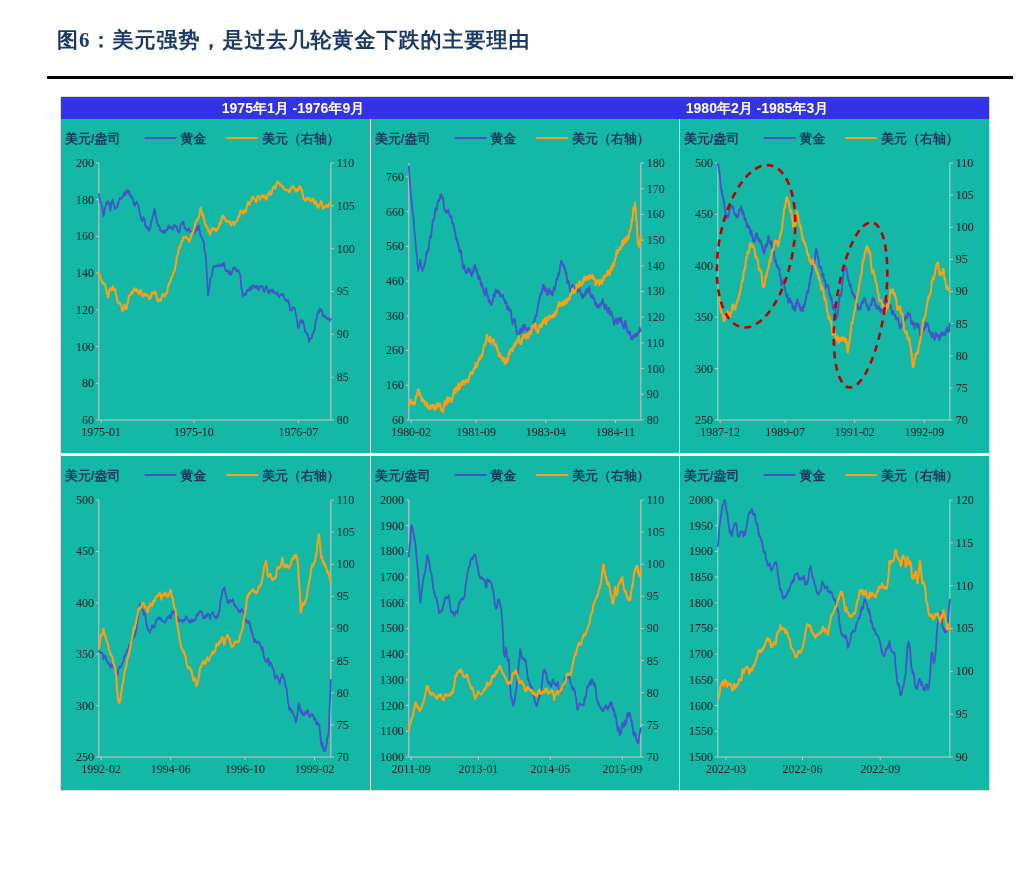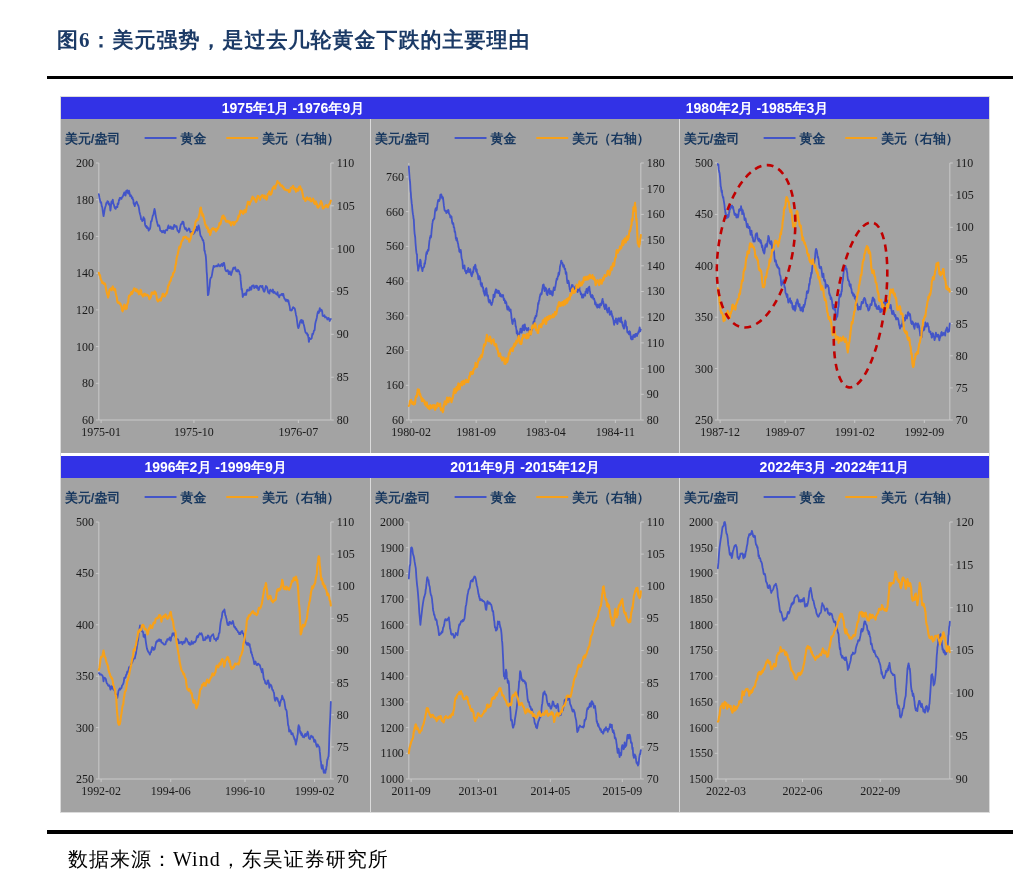--- a/index.html
+++ b/index.html
@@ -1,22 +1,22 @@
 <!DOCTYPE html>
 <html style="--bar: #3232E6; --border: #DBDBDB; --title: #1B3A66;"><head>
 <meta charset="utf-8">
 <style>
   html,body{margin:0;padding:0;background:#fff;}
-  .page{position:relative;width:1024px;height:892px;background:#ffffff;overflow:hidden;
+  .page{position:relative;width:1024px;height:800px;background:#ffffff;overflow:hidden;
         font-family:"Liberation Sans",sans-serif;}
   .fig-title{position:absolute;left:57px;top:26px;font:700 21px "Liberation Serif",serif;
         color:var(--title,#1B3A66);letter-spacing:1px;}
   .rule-top{position:absolute;left:47px;top:76px;width:966px;height:3px;background:#000;}
   .fig{position:absolute;left:60px;top:96px;width:928px;border:1px solid var(--border,#DBDBDB);
-        background:#a3a3a3;}
+        background:#14b8a6;}
   .bar{height:22px;background:var(--bar,#3232E6);display:flex;align-items:center;}
   .bar span{flex:1;text-align:center;color:#fff;font:700 14px/22px "Liberation Sans",sans-serif;}
   .cells{display:flex;}
   .cell{flex:1;min-width:0;border-right:1px solid var(--border,#DBDBDB);}
   .cell:last-child{border-right:none;}
   .cell svg{display:block;width:100%;height:334px;}
   .rowgap{height:3px;background:#fff;}
   .rule-bottom{position:absolute;left:47px;top:830px;width:966px;height:4px;background:#000;}
   .source{position:absolute;left:68px;top:846px;font:400 20px "Liberation Serif",serif;color:#000;
         letter-spacing:1px;}
@@ -195,25 +195,20 @@
             <line x1="166" y1="19" x2="198" y2="19" stroke="#F7A11A" stroke-width="2.2"></line>
             <text class="cnlbl" x="202" y="24">美元（右轴）</text>
             <path d="M38.0 45.0L38.3 46.7L38.6 45.6L38.9 50.4L39.2 52.0L39.5 53.5L39.7 53.8L40.0 56.7L40.3 59.4L40.6 63.6L40.9 67.6L41.2 68.2L41.5 71.1L41.8 73.0L42.1 71.5L42.4 74.9L42.7 76.9L43.0 77.4L43.2 79.0L43.5 78.2L43.8 80.8L44.1 82.5L44.4 84.3L44.7 86.4L45.0 90.3L45.3 90.8L45.6 94.2L45.9 93.8L46.2 96.8L46.4 97.0L46.7 99.3L47.0 99.1L47.3 97.5L47.6 97.2L47.9 96.0L48.2 98.4L48.5 97.6L48.8 97.5L49.1 95.5L49.4 92.8L49.6 93.3L49.9 90.5L50.2 88.0L50.5 90.0L50.8 88.8L51.1 87.6L51.4 86.9L51.7 87.9L52.0 87.2L52.3 86.6L52.6 88.8L52.9 88.7L53.1 88.4L53.4 88.0L53.7 90.8L54.0 91.0L54.3 93.3L54.6 94.8L54.9 95.9L55.2 94.9L55.5 96.0L55.8 94.7L56.1 95.6L56.3 95.7L56.6 98.5L56.9 98.0L57.2 97.5L57.5 95.6L57.8 96.2L58.1 98.5L58.4 97.7L58.7 96.0L59.0 93.3L59.3 90.6L59.6 90.3L59.8 92.0L60.1 91.4L60.4 89.9L60.7 91.2L61.0 90.8L61.3 87.2L61.6 89.2L61.9 89.8L62.2 90.7L62.5 95.1L62.8 93.9L63.0 91.2L63.3 92.5L63.6 93.3L63.9 94.0L64.2 95.5L64.5 97.8L64.8 101.0L65.1 99.3L65.4 100.3L65.7 99.3L66.0 100.5L66.3 102.3L66.5 103.1L66.8 105.1L67.1 107.4L67.4 108.3L67.7 105.8L68.0 105.0L68.3 107.7L68.6 107.1L68.9 109.1L69.2 108.1L69.5 109.0L69.7 107.8L70.0 108.6L70.3 112.2L70.6 113.9L70.9 115.8L71.2 115.4L71.5 115.0L71.8 111.7L72.1 114.7L72.4 115.9L72.7 118.6L72.9 118.0L73.2 118.8L73.5 121.7L73.8 122.5L74.1 122.3L74.4 122.4L74.7 122.4L75.0 122.5L75.3 121.1L75.6 120.0L75.9 115.8L76.2 115.8L76.4 114.7L76.7 116.1L77.0 115.6L77.3 114.2L77.6 116.0L77.9 119.2L78.2 120.4L78.5 119.5L78.8 121.8L79.1 120.9L79.4 119.6L79.6 121.8L79.9 121.1L80.2 120.7L80.5 123.0L80.8 123.7L81.1 121.4L81.4 123.7L81.7 123.8L82.0 126.3L82.3 128.3L82.6 126.3L82.9 127.5L83.1 130.0L83.4 131.8L83.7 131.0L84.0 133.6L84.3 132.5L84.6 134.5L84.9 133.5L85.2 130.5L85.5 128.5L85.8 125.9L86.1 127.2L86.3 126.8L86.6 124.8L86.9 126.2L87.2 127.9L87.5 126.3L87.8 122.9L88.1 121.6L88.4 120.6L88.7 116.8L89.0 118.2L89.3 118.0L89.6 120.8L89.8 122.4L90.1 124.2L90.4 123.9L90.7 124.7L91.0 125.3L91.3 123.0L91.6 122.1L91.9 123.1L92.2 125.4L92.5 130.0L92.8 131.1L93.0 130.3L93.3 129.5L93.6 130.0L93.9 131.4L94.2 131.3L94.5 133.2L94.8 137.2L95.1 140.5L95.4 142.7L95.7 141.2L96.0 141.1L96.3 141.7L96.5 142.8L96.8 145.8L97.1 146.7L97.4 145.3L97.7 147.3L98.0 148.6L98.3 147.3L98.6 148.9L98.9 148.4L99.2 148.9L99.5 150.1L99.7 149.3L100.0 154.3L100.3 155.9L100.6 156.4L100.9 157.1L101.2 159.4L101.5 163.9L101.8 166.5L102.1 165.5L102.4 163.5L102.7 165.0L102.9 163.0L103.2 164.3L103.5 163.5L103.8 161.1L104.1 163.5L104.4 163.8L104.7 166.0L105.0 168.4L105.3 168.0L105.6 169.4L105.9 173.6L106.2 174.4L106.4 174.3L106.7 175.8L107.0 176.4L107.3 178.1L107.6 175.2L107.9 175.6L108.2 179.5L108.5 181.7L108.8 183.6L109.1 182.5L109.4 182.0L109.6 181.6L109.9 181.7L110.2 179.7L110.5 179.3L110.8 182.4L111.1 183.8L111.4 182.1L111.7 181.9L112.0 183.6L112.3 183.4L112.6 184.8L112.9 188.4L113.1 189.1L113.4 188.3L113.7 190.4L114.0 190.5L114.3 188.2L114.6 186.8L114.9 187.9L115.2 188.2L115.5 191.8L115.8 189.5L116.1 190.2L116.3 187.8L116.6 183.5L116.9 184.6L117.2 182.8L117.5 182.5L117.8 180.3L118.1 181.7L118.4 182.0L118.7 185.3L119.0 186.6L119.3 187.4L119.5 185.9L119.8 185.1L120.1 185.1L120.4 188.9L120.7 189.2L121.0 191.4L121.3 191.5L121.6 189.0L121.9 190.0L122.2 188.9L122.5 188.3L122.8 190.4L123.0 192.1L123.3 192.5L123.6 191.9L123.9 187.8L124.2 185.9L124.5 188.2L124.8 187.3L125.1 186.1L125.4 185.5L125.7 183.3L126.0 181.8L126.2 180.0L126.5 179.7L126.8 179.4L127.1 175.7L127.4 172.5L127.7 172.3L128.0 173.6L128.3 174.1L128.6 173.2L128.9 172.5L129.2 169.9L129.5 166.8L129.7 164.8L130.0 166.0L130.3 163.7L130.6 160.5L130.9 158.6L131.2 159.1L131.5 156.8L131.8 153.6L132.1 154.7L132.4 153.7L132.7 149.8L132.9 147.7L133.2 146.2L133.5 144.7L133.8 144.0L134.1 144.6L134.4 144.5L134.7 144.1L135.0 142.4L135.3 140.2L135.6 139.0L135.9 134.5L136.2 132.0L136.4 130.8L136.7 129.8L137.0 131.9L137.3 131.2L137.6 133.2L137.9 135.2L138.2 138.6L138.5 137.5L138.8 138.7L139.1 140.0L139.4 142.9L139.6 145.6L139.9 146.1L140.2 148.7L140.5 148.9L140.8 149.4L141.1 149.3L141.4 148.7L141.7 147.9L142.0 149.4L142.3 151.9L142.6 154.7L142.9 157.1L143.1 158.0L143.4 156.0L143.7 155.6L144.0 154.7L144.3 157.7L144.6 161.3L144.9 160.7L145.2 162.2L145.5 160.9L145.8 162.5L146.1 164.1L146.3 168.9L146.6 165.5L146.9 165.5L147.2 166.1L147.5 167.4L147.8 166.0L148.1 167.3L148.4 166.6L148.7 166.7L149.0 167.7L149.3 168.5L149.5 170.5L149.8 174.6L150.1 174.2L150.4 176.4L150.7 176.0L151.0 176.8L151.3 180.1L151.6 180.0L151.9 178.5L152.2 179.7L152.5 181.2L152.8 183.1L153.0 185.5L153.3 187.6L153.6 189.5L153.9 188.0L154.2 186.8L154.5 185.9L154.8 189.9L155.1 190.9L155.4 189.6L155.7 190.0L156.0 190.3L156.2 193.2L156.5 198.3L156.8 200.3L157.1 197.6L157.4 198.4L157.7 196.4L158.0 197.4L158.3 194.8L158.6 191.9L158.9 188.3L159.2 187.9L159.5 184.7L159.7 179.9L160.0 178.6L160.3 177.1L160.6 175.5L160.9 177.4L161.2 177.5L161.5 175.6L161.8 175.8L162.1 172.4L162.4 172.6L162.7 169.4L162.9 164.9L163.2 163.1L163.5 161.9L163.8 159.1L164.1 155.1L164.4 153.2L164.7 150.6L165.0 148.7L165.3 149.9L165.6 149.7L165.9 149.8L166.2 146.8L166.4 147.8L166.7 149.9L167.0 151.1L167.3 149.7L167.6 152.7L167.9 153.2L168.2 156.9L168.5 159.1L168.8 161.3L169.1 160.7L169.4 161.5L169.6 162.5L169.9 162.7L170.2 166.1L170.5 166.3L170.8 167.4L171.1 165.3L171.4 165.4L171.7 169.0L172.0 169.5L172.3 170.8L172.6 173.9L172.8 173.5L173.1 174.6L173.4 173.7L173.7 175.7L174.0 176.9L174.3 175.3L174.6 175.2L174.9 175.7L175.2 176.8L175.5 179.7L175.8 179.4L176.1 177.6L176.3 180.2L176.6 179.7L176.9 182.4L177.2 184.4L177.5 186.1L177.8 184.8L178.1 186.3L178.4 186.8L178.7 190.5L179.0 190.7L179.3 190.1L179.5 190.4L179.8 189.4L180.1 187.9L180.4 187.8L180.7 190.2L181.0 189.0L181.3 190.4L181.6 188.3L181.9 186.4L182.2 184.6L182.5 182.8L182.8 184.4L183.0 183.6L183.3 183.7L183.6 184.2L183.9 183.7L184.2 180.6L184.5 180.3L184.8 179.7L185.1 178.9L185.4 180.7L185.7 179.4L186.0 180.6L186.2 180.8L186.5 184.2L186.8 184.0L187.1 184.8L187.4 187.3L187.7 187.1L188.0 187.7L188.3 185.8L188.6 188.7L188.9 190.5L189.2 191.6L189.5 190.0L189.7 191.1L190.0 190.2L190.3 189.7L190.6 188.3L190.9 186.9L191.2 185.1L191.5 186.3L191.8 185.9L192.1 185.6L192.4 186.0L192.7 183.3L192.9 181.3L193.2 180.9L193.5 178.7L193.8 178.5L194.1 179.7L194.4 181.9L194.7 181.0L195.0 180.2L195.3 180.9L195.6 183.4L195.9 185.6L196.1 187.0L196.4 184.8L196.7 186.8L197.0 186.1L197.3 188.7L197.6 189.9L197.9 188.2L198.2 189.2L198.5 189.2L198.8 190.0L199.1 190.2L199.4 187.6L199.6 186.8L199.9 188.4L200.2 190.2L200.5 188.8L200.8 189.4L201.1 193.1L201.4 192.4L201.7 191.1L202.0 190.5L202.3 192.5L202.6 192.5L202.8 191.2L203.1 188.9L203.4 190.0L203.7 188.6L204.0 187.5L204.3 186.4L204.6 183.7L204.9 183.2L205.2 186.1L205.5 187.6L205.8 185.9L206.1 185.6L206.3 183.6L206.6 182.4L206.9 184.1L207.2 184.3L207.5 182.3L207.8 182.4L208.1 182.8L208.4 182.3L208.7 181.3L209.0 182.4L209.3 182.7L209.5 185.5L209.8 186.3L210.1 188.4L210.4 187.9L210.7 187.0L211.0 189.1L211.3 188.0L211.6 185.8L211.9 187.6L212.2 190.1L212.5 191.9L212.8 193.1L213.0 194.9L213.3 195.1L213.6 192.7L213.9 193.1L214.2 191.8L214.5 194.1L214.8 193.8L215.1 196.1L215.4 195.7L215.7 197.3L216.0 197.6L216.2 195.9L216.5 196.9L216.8 199.4L217.1 200.5L217.4 200.3L217.7 199.2L218.0 199.9L218.3 199.0L218.6 200.1L218.9 199.4L219.2 200.4L219.4 201.3L219.7 203.3L220.0 206.1L220.3 205.4L220.6 208.1L220.9 209.5L221.2 207.4L221.5 206.8L221.8 206.5L222.1 206.4L222.4 207.3L222.7 207.6L222.9 206.0L223.2 204.4L223.5 203.2L223.8 199.8L224.1 199.3L224.4 200.3L224.7 201.0L225.0 199.0L225.3 200.5L225.6 201.8L225.9 200.7L226.1 201.1L226.4 199.2L226.7 196.1L227.0 198.3L227.3 197.5L227.6 197.2L227.9 199.5L228.2 197.8L228.5 197.4L228.8 193.9L229.1 193.1L229.4 194.2L229.6 194.9L229.9 194.3L230.2 195.5L230.5 196.6L230.8 194.9L231.1 195.7L231.4 198.2L231.7 201.3L232.0 202.2L232.3 204.3L232.6 204.0L232.8 205.1L233.1 203.8L233.4 202.4L233.7 203.3L234.0 203.6L234.3 204.2L234.6 206.3L234.9 208.1L235.2 207.5L235.5 209.8L235.8 207.7L236.0 206.4L236.3 204.7L236.6 204.1L236.9 204.3L237.2 205.3L237.5 204.9L237.8 205.5L238.1 206.0L238.4 208.5L238.7 206.0L239.0 204.3L239.3 206.7L239.5 205.4L239.8 207.9L240.1 206.9L240.4 210.4L240.7 211.6L241.0 214.2L241.3 216.6L241.6 215.4L241.9 217.8L242.2 217.4L242.5 218.4L242.7 217.9L243.0 214.6L243.3 212.5L243.6 210.0L243.9 207.6L244.2 208.5L244.5 210.0L244.8 211.3L245.1 209.2L245.4 210.5L245.7 207.9L246.0 207.1L246.2 206.9L246.5 203.5L246.8 206.8L247.1 207.7L247.4 206.6L247.7 206.4L248.0 206.1L248.3 204.9L248.6 204.1L248.9 205.1L249.2 207.5L249.4 207.8L249.7 207.6L250.0 210.5L250.3 213.0L250.6 212.9L250.9 212.5L251.2 212.6L251.5 212.4L251.8 215.1L252.1 214.6L252.4 214.6L252.7 218.1L252.9 218.7L253.2 218.1L253.5 216.6L253.8 214.1L254.1 214.7L254.4 215.0L254.7 216.7L255.0 217.4L255.3 219.2L255.6 221.1L255.9 220.2L256.1 219.0L256.4 218.9L256.7 216.7L257.0 213.6L257.3 216.9L257.6 217.0L257.9 217.4L258.2 215.7L258.5 216.3L258.8 216.4L259.1 217.8L259.4 215.7L259.6 215.6L259.9 217.3L260.2 220.3L260.5 221.4L260.8 219.3L261.1 219.1L261.4 216.8L261.7 217.7L262.0 217.0L262.3 213.8L262.6 213.6L262.8 213.0L263.1 213.6L263.4 216.2L263.7 216.4L264.0 214.6L264.3 215.0L264.6 215.6L264.9 213.9L265.2 214.0L265.5 214.9L265.8 214.5L266.0 214.0L266.3 216.7L266.6 212.6L266.9 211.4L267.2 211.1L267.5 209.9L267.8 209.8L268.1 208.4L268.4 209.5L268.7 212.6L269.0 213.0L269.3 210.6L269.5 211.9L269.8 211.8L270.1 212.5L270.4 211.0L270.7 206.7L271.0 204.4" fill="none" stroke="#4355C8" stroke-width="1.8" stroke-linejoin="round" stroke-linecap="round"></path>
             <path d="M38.0 169.3L38.3 170.6L38.6 174.9L38.9 176.1L39.2 176.5L39.5 180.4L39.7 182.3L40.0 185.1L40.3 185.3L40.6 187.8L40.9 192.0L41.2 192.1L41.5 194.0L41.8 193.2L42.1 193.7L42.4 194.1L42.7 195.0L43.0 196.6L43.2 196.1L43.5 200.3L43.8 202.2L44.1 200.0L44.4 200.7L44.7 200.4L45.0 201.4L45.3 198.0L45.6 196.2L45.9 196.6L46.2 194.1L46.4 194.7L46.7 194.4L47.0 195.0L47.3 195.0L47.6 194.9L47.9 191.8L48.2 194.1L48.5 193.0L48.8 194.5L49.1 196.2L49.4 195.5L49.6 198.2L49.9 196.6L50.2 198.5L50.5 195.7L50.8 194.4L51.1 194.3L51.4 192.7L51.7 192.4L52.0 191.8L52.3 188.2L52.6 185.9L52.9 186.9L53.1 185.5L53.4 186.4L53.7 189.7L54.0 187.9L54.3 188.6L54.6 187.2L54.9 187.2L55.2 190.2L55.5 190.7L55.8 189.8L56.1 185.8L56.3 185.8L56.6 185.3L56.9 183.8L57.2 183.8L57.5 183.3L57.8 180.4L58.1 180.6L58.4 180.3L58.7 180.4L59.0 178.9L59.3 176.0L59.6 174.5L59.8 175.3L60.1 175.4L60.4 174.0L60.7 170.7L61.0 169.9L61.3 169.3L61.6 165.6L61.9 164.3L62.2 161.6L62.5 162.3L62.8 161.5L63.0 162.0L63.3 160.5L63.6 156.4L63.9 152.6L64.2 152.3L64.5 150.6L64.8 151.0L65.1 148.8L65.4 149.9L65.7 147.1L66.0 143.6L66.3 141.0L66.5 138.4L66.8 139.4L67.1 138.2L67.4 137.0L67.7 133.2L68.0 132.4L68.3 133.9L68.6 133.6L68.9 133.3L69.2 134.3L69.5 132.5L69.7 128.3L70.0 127.0L70.3 124.4L70.6 124.3L70.9 127.2L71.2 127.4L71.5 127.7L71.8 124.9L72.1 127.0L72.4 125.5L72.7 126.5L72.9 127.5L73.2 128.1L73.5 127.5L73.8 127.8L74.1 127.9L74.4 129.2L74.7 130.8L75.0 130.9L75.3 133.9L75.6 137.8L75.9 138.2L76.2 137.1L76.4 137.0L76.7 139.0L77.0 138.2L77.3 138.7L77.6 140.4L77.9 141.4L78.2 140.9L78.5 144.1L78.8 146.2L79.1 149.2L79.4 150.7L79.6 149.6L79.9 150.0L80.2 150.0L80.5 151.8L80.8 151.1L81.1 152.3L81.4 151.8L81.7 153.7L82.0 155.6L82.3 159.6L82.6 163.7L82.9 165.1L83.1 167.9L83.4 167.8L83.7 167.8L84.0 167.9L84.3 168.2L84.6 166.1L84.9 166.7L85.2 164.9L85.5 160.3L85.8 157.7L86.1 158.1L86.3 158.2L86.6 158.3L86.9 156.4L87.2 153.5L87.5 154.0L87.8 150.6L88.1 150.2L88.4 149.9L88.7 149.6L89.0 147.4L89.3 146.8L89.6 144.6L89.8 141.7L90.1 140.4L90.4 141.0L90.7 142.7L91.0 141.4L91.3 137.8L91.6 137.2L91.9 135.7L92.2 132.2L92.5 130.8L92.8 132.2L93.0 131.9L93.3 131.6L93.6 130.0L93.9 130.7L94.2 127.7L94.5 126.0L94.8 125.0L95.1 124.6L95.4 121.7L95.7 121.8L96.0 121.5L96.3 124.3L96.5 122.9L96.8 122.2L97.1 122.0L97.4 123.7L97.7 122.9L98.0 124.2L98.3 125.3L98.6 127.5L98.9 125.5L99.2 123.7L99.5 124.0L99.7 121.3L100.0 119.6L100.3 119.4L100.6 116.6L100.9 114.7L101.2 113.7L101.5 115.2L101.8 111.6L102.1 110.5L102.4 110.1L102.7 108.2L102.9 104.9L103.2 101.8L103.5 101.2L103.8 98.0L104.1 95.9L104.4 90.6L104.7 89.4L105.0 88.5L105.3 87.7L105.6 89.0L105.9 86.3L106.2 84.0L106.4 80.5L106.7 80.3L107.0 78.0L107.3 78.4L107.6 78.9L107.9 79.3L108.2 82.1L108.5 81.9L108.8 82.2L109.1 83.3L109.4 83.1L109.6 86.0L109.9 88.5L110.2 89.0L110.5 91.5L110.8 93.0L111.1 90.9L111.4 91.5L111.7 91.0L112.0 93.1L112.3 95.8L112.6 98.6L112.9 101.4L113.1 102.3L113.4 104.9L113.7 107.8L114.0 105.1L114.3 105.5L114.6 105.6L114.9 108.3L115.2 108.0L115.5 105.0L115.8 105.8L116.1 104.4L116.3 100.7L116.6 96.5L116.9 95.2L117.2 92.2L117.5 93.2L117.8 92.2L118.1 94.0L118.4 97.6L118.7 98.1L119.0 101.3L119.3 102.0L119.5 101.8L119.8 103.6L120.1 106.3L120.4 107.0L120.7 106.3L121.0 108.0L121.3 106.5L121.6 109.7L121.9 111.5L122.2 114.0L122.5 116.8L122.8 117.8L123.0 121.3L123.3 120.8L123.6 118.4L123.9 121.3L124.2 121.1L124.5 122.5L124.8 123.5L125.1 124.8L125.4 123.5L125.7 125.4L126.0 126.0L126.2 126.7L126.5 127.5L126.8 128.8L127.1 129.4L127.4 130.1L127.7 134.1L128.0 134.0L128.3 134.9L128.6 136.0L128.9 137.2L129.2 135.3L129.5 136.2L129.7 139.5L130.0 141.2L130.3 140.3L130.6 142.9L130.9 143.3L131.2 143.6L131.5 141.9L131.8 143.6L132.1 144.9L132.4 143.1L132.7 144.8L132.9 144.4L133.2 141.2L133.5 140.4L133.8 141.8L134.1 145.0L134.4 145.6L134.7 145.5L135.0 146.3L135.3 148.4L135.6 147.0L135.9 146.8L136.2 148.0L136.4 150.3L136.7 151.9L137.0 150.0L137.3 152.6L137.6 154.4L137.9 154.1L138.2 153.2L138.5 155.1L138.8 158.4L139.1 159.1L139.4 159.8L139.6 157.9L139.9 158.7L140.2 160.8L140.5 162.9L140.8 163.5L141.1 165.8L141.4 167.1L141.7 170.5L142.0 170.7L142.3 168.3L142.6 167.1L142.9 169.3L143.1 170.2L143.4 168.7L143.7 169.7L144.0 171.3L144.3 174.7L144.6 177.7L144.9 177.6L145.2 178.9L145.5 181.1L145.8 181.3L146.1 180.1L146.3 182.0L146.6 181.9L146.9 183.8L147.2 187.7L147.5 188.6L147.8 192.7L148.1 193.4L148.4 194.0L148.7 197.0L149.0 197.5L149.3 199.9L149.5 198.0L149.8 198.2L150.1 199.8L150.4 198.0L150.7 201.5L151.0 202.4L151.3 200.9L151.6 202.1L151.9 203.6L152.2 207.8L152.5 208.2L152.8 209.9L153.0 213.5L153.3 216.1L153.6 213.7L153.9 212.1L154.2 214.8L154.5 214.3L154.8 213.4L155.1 212.1L155.4 212.1L155.7 215.0L156.0 215.4L156.2 217.8L156.5 220.5L156.8 220.7L157.1 217.8L157.4 217.5L157.7 219.1L158.0 217.7L158.3 219.2L158.6 218.1L158.9 219.8L159.2 223.9L159.5 221.8L159.7 221.6L160.0 222.6L160.3 222.1L160.6 221.7L160.9 218.5L161.2 219.9L161.5 220.7L161.8 220.9L162.1 219.8L162.4 221.6L162.7 220.6L162.9 218.8L163.2 220.2L163.5 220.4L163.8 217.5L164.1 218.7L164.4 220.5L164.7 220.0L165.0 221.6L165.3 221.9L165.6 223.0L165.9 220.7L166.2 220.7L166.4 219.5L166.7 221.8L167.0 223.1L167.3 222.2L167.6 228.0L167.9 230.4L168.2 230.2L168.5 233.5L168.8 230.2L169.1 229.7L169.4 227.9L169.6 224.1L169.9 224.0L170.2 222.4L170.5 220.1L170.8 217.5L171.1 215.1L171.4 211.9L171.7 210.4L172.0 206.7L172.3 204.7L172.6 203.0L172.8 203.5L173.1 204.6L173.4 203.4L173.7 201.7L174.0 199.5L174.3 196.7L174.6 196.2L174.9 192.5L175.2 193.1L175.5 191.8L175.8 190.2L176.1 187.8L176.3 185.8L176.6 183.9L176.9 183.4L177.2 182.3L177.5 179.2L177.8 178.9L178.1 176.8L178.4 173.8L178.7 174.2L179.0 172.8L179.3 172.0L179.5 169.5L179.8 166.1L180.1 166.1L180.4 164.2L180.7 161.8L181.0 161.3L181.3 158.6L181.6 156.1L181.9 155.6L182.2 156.1L182.5 153.2L182.8 149.8L183.0 147.9L183.3 145.1L183.6 142.8L183.9 142.7L184.2 140.5L184.5 141.1L184.8 140.4L185.1 136.3L185.4 134.5L185.7 134.2L186.0 134.1L186.2 131.3L186.5 131.1L186.8 129.3L187.1 130.7L187.4 128.5L187.7 127.0L188.0 129.0L188.3 127.9L188.6 128.1L188.9 128.7L189.2 132.5L189.5 133.9L189.7 134.2L190.0 131.2L190.3 133.5L190.6 133.8L190.9 133.4L191.2 135.8L191.5 140.6L191.8 143.6L192.1 148.7L192.4 150.5L192.7 151.5L192.9 152.4L193.2 154.1L193.5 152.3L193.8 151.2L194.1 153.2L194.4 151.4L194.7 152.5L195.0 154.7L195.3 156.8L195.6 157.7L195.9 157.6L196.1 159.6L196.4 162.9L196.7 163.6L197.0 163.5L197.3 164.4L197.6 166.0L197.9 168.2L198.2 170.6L198.5 173.1L198.8 172.5L199.1 175.2L199.4 174.5L199.6 179.5L199.9 181.4L200.2 181.2L200.5 181.3L200.8 182.2L201.1 182.1L201.4 181.1L201.7 182.1L202.0 180.9L202.3 182.0L202.6 182.8L202.8 183.6L203.1 187.6L203.4 188.6L203.7 185.8L204.0 185.5L204.3 185.6L204.6 187.7L204.9 189.4L205.2 189.9L205.5 189.0L205.8 191.8L206.1 192.8L206.3 190.9L206.6 191.8L206.9 190.2L207.2 190.5L207.5 187.6L207.8 186.1L208.1 185.3L208.4 185.1L208.7 187.7L209.0 188.6L209.3 186.5L209.5 184.8L209.8 184.0L210.1 181.4L210.4 178.9L210.7 176.8L211.0 172.6L211.3 171.7L211.6 170.6L211.9 170.7L212.2 170.8L212.5 172.8L212.8 172.5L213.0 173.7L213.3 172.5L213.6 171.8L213.9 170.3L214.2 172.6L214.5 173.6L214.8 175.3L215.1 175.7L215.4 176.6L215.7 174.6L216.0 176.5L216.2 177.5L216.5 179.4L216.8 178.8L217.1 179.2L217.4 182.1L217.7 185.4L218.0 189.0L218.3 190.6L218.6 190.3L218.9 190.8L219.2 188.2L219.4 189.3L219.7 188.6L220.0 190.1L220.3 189.9L220.6 187.0L220.9 187.5L221.2 188.8L221.5 191.7L221.8 194.6L222.1 195.0L222.4 195.1L222.7 194.3L222.9 195.0L223.2 195.2L223.5 195.0L223.8 197.8L224.1 200.8L224.4 204.6L224.7 206.7L225.0 210.8L225.3 212.0L225.6 211.8L225.9 212.9L226.1 213.3L226.4 213.5L226.7 214.3L227.0 212.3L227.3 213.6L227.6 213.5L227.9 213.2L228.2 217.1L228.5 219.1L228.8 219.4L229.1 220.7L229.4 221.1L229.6 221.1L229.9 218.6L230.2 219.2L230.5 220.3L230.8 224.1L231.1 226.6L231.4 227.1L231.7 228.4L232.0 232.8L232.3 235.1L232.6 234.2L232.8 236.0L233.1 240.5L233.4 244.5L233.7 246.4L234.0 247.9L234.3 247.9L234.6 246.7L234.9 246.3L235.2 242.4L235.5 240.6L235.8 239.0L236.0 240.0L236.3 239.0L236.6 234.9L236.9 235.0L237.2 235.8L237.5 235.4L237.8 234.2L238.1 233.1L238.4 233.5L238.7 234.6L239.0 234.3L239.3 230.6L239.5 229.3L239.8 228.1L240.1 225.5L240.4 224.2L240.7 223.9L241.0 223.1L241.3 220.6L241.6 219.8L241.9 218.0L242.2 218.4L242.5 216.4L242.7 212.4L243.0 211.1L243.3 208.8L243.6 207.6L243.9 205.9L244.2 200.8L244.5 201.9L244.8 200.8L245.1 200.1L245.4 198.2L245.7 198.6L246.0 196.6L246.2 196.6L246.5 197.4L246.8 194.0L247.1 192.0L247.4 189.0L247.7 188.6L248.0 186.6L248.3 184.4L248.6 182.3L248.9 181.6L249.2 181.1L249.4 177.7L249.7 178.6L250.0 178.9L250.3 178.2L250.6 175.7L250.9 174.8L251.2 176.0L251.5 174.7L251.8 173.0L252.1 170.9L252.4 169.3L252.7 164.8L252.9 162.1L253.2 161.7L253.5 160.7L253.8 159.0L254.1 158.0L254.4 159.8L254.7 159.6L255.0 160.4L255.3 158.1L255.6 155.7L255.9 155.6L256.1 152.5L256.4 151.5L256.7 151.0L257.0 150.0L257.3 147.0L257.6 144.6L257.9 145.5L258.2 144.9L258.5 144.0L258.8 145.5L259.1 144.2L259.4 143.6L259.6 147.9L259.9 148.8L260.2 151.4L260.5 154.4L260.8 155.4L261.1 153.0L261.4 153.1L261.7 156.4L262.0 156.0L262.3 153.6L262.6 155.0L262.8 154.5L263.1 154.8L263.4 154.8L263.7 154.0L264.0 150.0L264.3 151.8L264.6 150.0L264.9 151.6L265.2 156.0L265.5 159.4L265.8 159.8L266.0 160.6L266.3 159.6L266.6 161.8L266.9 164.0L267.2 168.0L267.5 169.6L267.8 167.7L268.1 167.1L268.4 167.4L268.7 169.3L269.0 170.7L269.3 170.0L269.5 169.4L269.8 170.5L270.1 169.9L270.4 169.9L270.7 172.7L271.0 172.5" fill="none" stroke="#F7A11A" stroke-width="2.1" stroke-linejoin="round" stroke-linecap="round"></path>
             <ellipse cx="76.4" cy="127.3" rx="37.3" ry="82.2" transform="rotate(10 76.4 127.3)" fill="none" stroke="#C00000" stroke-width="2.6" stroke-dasharray="7 5.5"></ellipse>
             <ellipse cx="181.3" cy="185.9" rx="24.5" ry="83.3" transform="rotate(8 181.3 185.9)" fill="none" stroke="#C00000" stroke-width="2.6" stroke-dasharray="7 5.5"></ellipse>
           </svg>
         </div>
     </div>
     <div class="rowgap"></div>
-    <div class="bar">
-      <span>1996年2月 -1999年9月</span>
-      <span>2011年9月 -2015年12月</span>
-      <span>2022年3月 -2022年11月</span>
-    </div>
     <div class="cells">
       <div class="cell">
           <svg id="pnl3" viewBox="0 0 310 334" preserveAspectRatio="none">
             <line x1="38" y1="44" x2="38" y2="301" stroke="#C9C9C9" stroke-width="1"></line>
             <line x1="271" y1="44" x2="271" y2="301" stroke="#C9C9C9" stroke-width="1"></line>
             <line x1="38" y1="301" x2="271" y2="301" stroke="#C9C9C9" stroke-width="1"></line>
             <line x1="35" y1="301.0" x2="38" y2="301.0" stroke="#C9C9C9"></line>
             <text class="ax" x="33" y="305" text-anchor="end">250</text>
             <line x1="35" y1="249.6" x2="38" y2="249.6" stroke="#C9C9C9"></line>
             <text class="ax" x="33" y="253.6" text-anchor="end">300</text>

